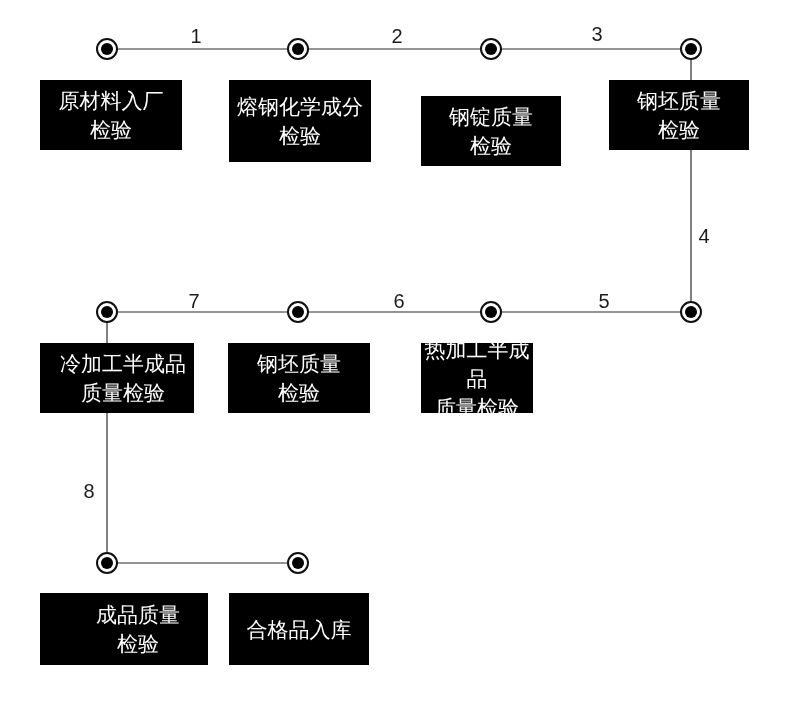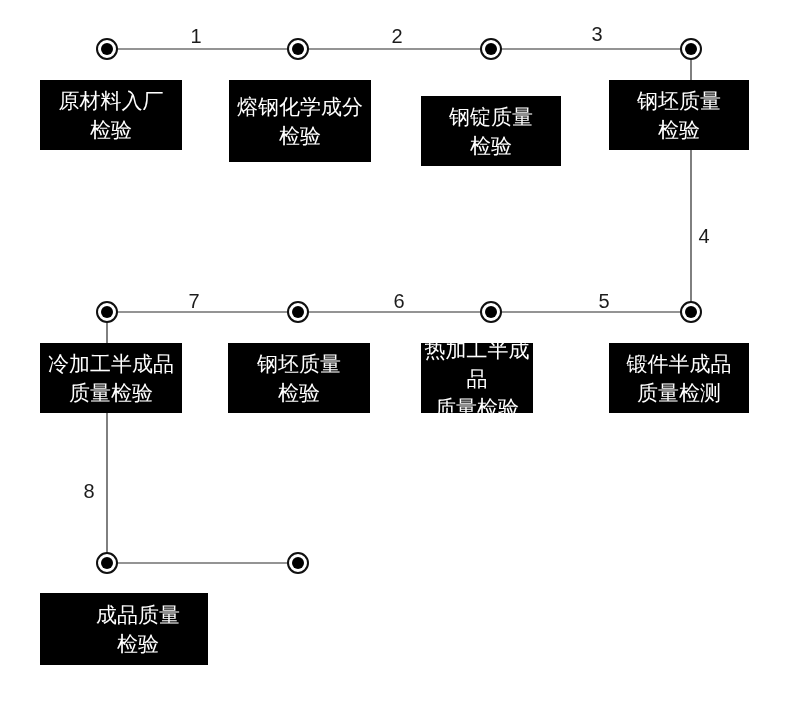--- a/index.html
+++ b/index.html
@@ -83,31 +83,30 @@
 
   <div class="station-box" style="left:40px;  top:80px; width:142px; height:70px;">原材料入厂
 检验</div>
   <div class="station-box" style="left:229px; top:80px; width:142px; height:82px;">熔钢化学成分
 检验</div>
   <div class="station-box" style="left:421px; top:96px; width:140px; height:70px;">钢锭质量
 检验</div>
   <div class="station-box" style="left:609px; top:80px; width:140px; height:70px;">钢坯质量
 检验</div>
 
-  <div class="station-box" style="left:40px;  top:343px; width:142px; height:70px;">冷加工半成品
+  <div class="station-box" style="left:40px;  top:343px; width:142px; height:70px;padding-left:12px;">冷加工半成品
 质量检验</div>
   <div class="station-box" style="left:228px; top:343px; width:142px; height:70px;">钢坯质量
 检验</div>
   <div class="station-box" style="left:421px; top:343px; width:112px; height:70px;">热加工半成品
 质量检验</div>
-  <div class="station-box" style="left:609px; top:343px; width:140px; height:70px;">锻件半成品
-质量检测</div>
 
   <div class="station-box" style="left:40px;  top:593px; width:140px; height:72px;padding-left:28px;">成品质量
 检验</div>
+  <div class="station-box" style="left:229px; top:593px; width:140px; height:72px;">合格品入库</div>
 
   <div class="node" style="left:96px;  top:38px;"></div>
   <div class="node" style="left:287px; top:38px;"></div>
   <div class="node" style="left:480px; top:38px;"></div>
   <div class="node" style="left:680px; top:38px;"></div>
 
   <div class="node" style="left:96px;  top:301px;"></div>
   <div class="node" style="left:287px; top:301px;"></div>
   <div class="node" style="left:480px; top:301px;"></div>
   <div class="node" style="left:680px; top:301px;"></div>

